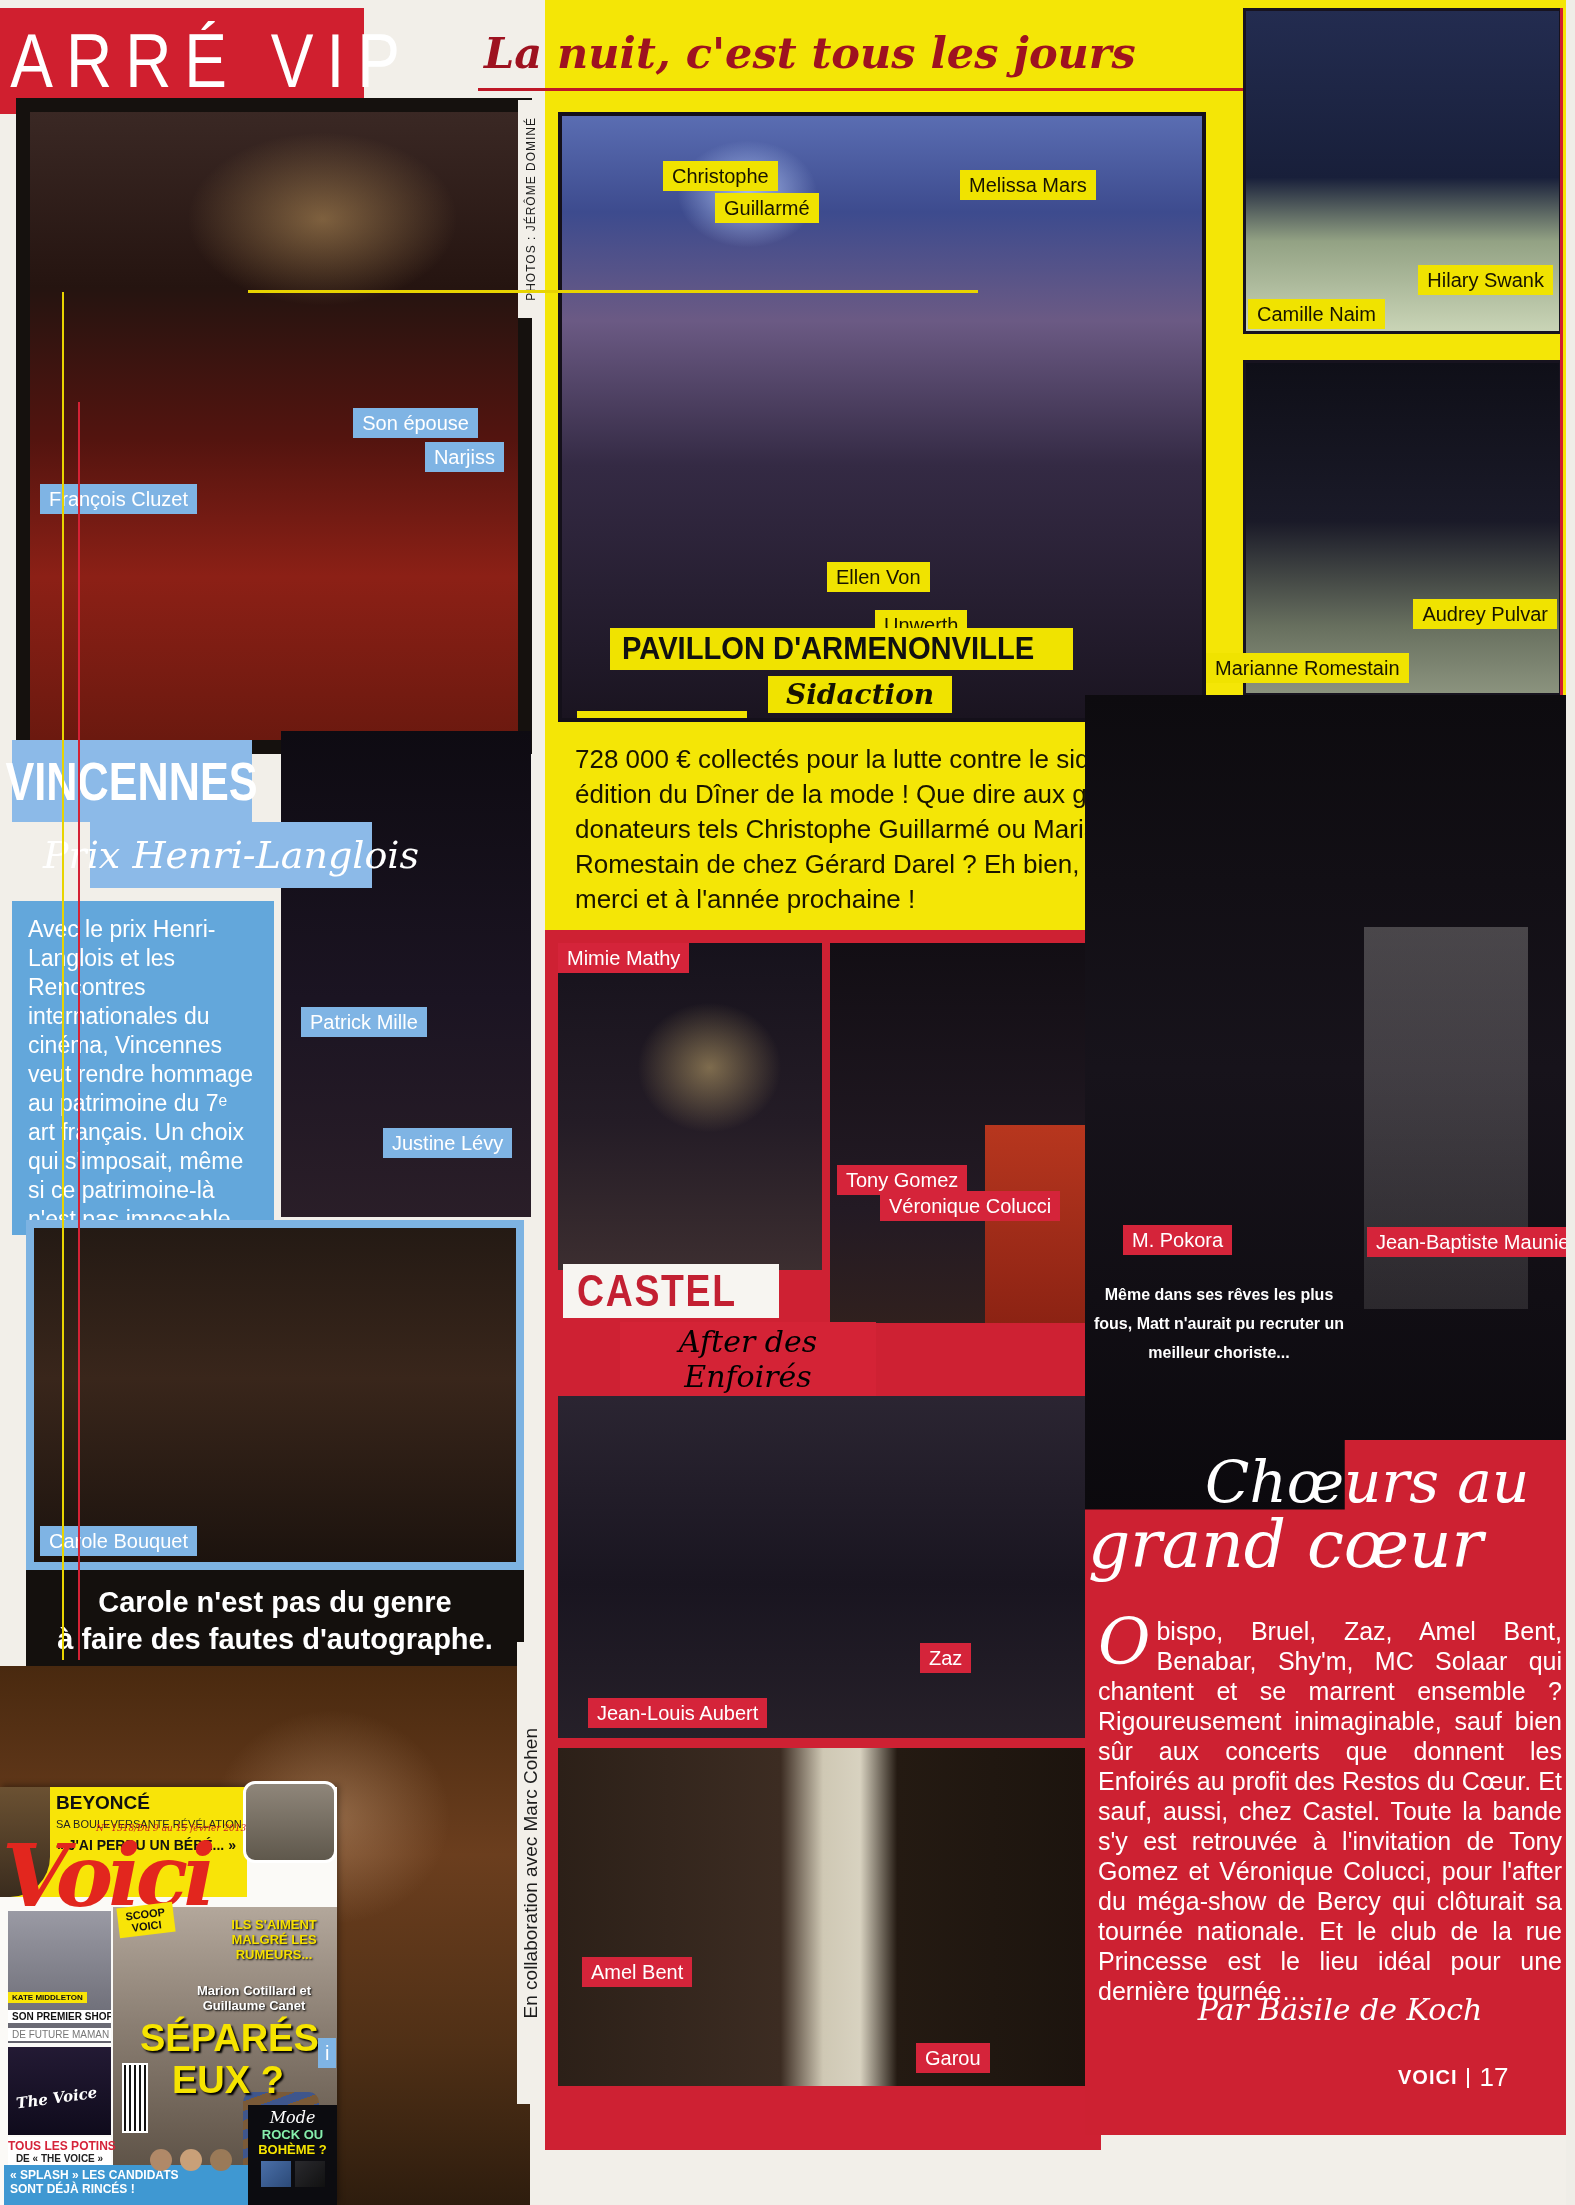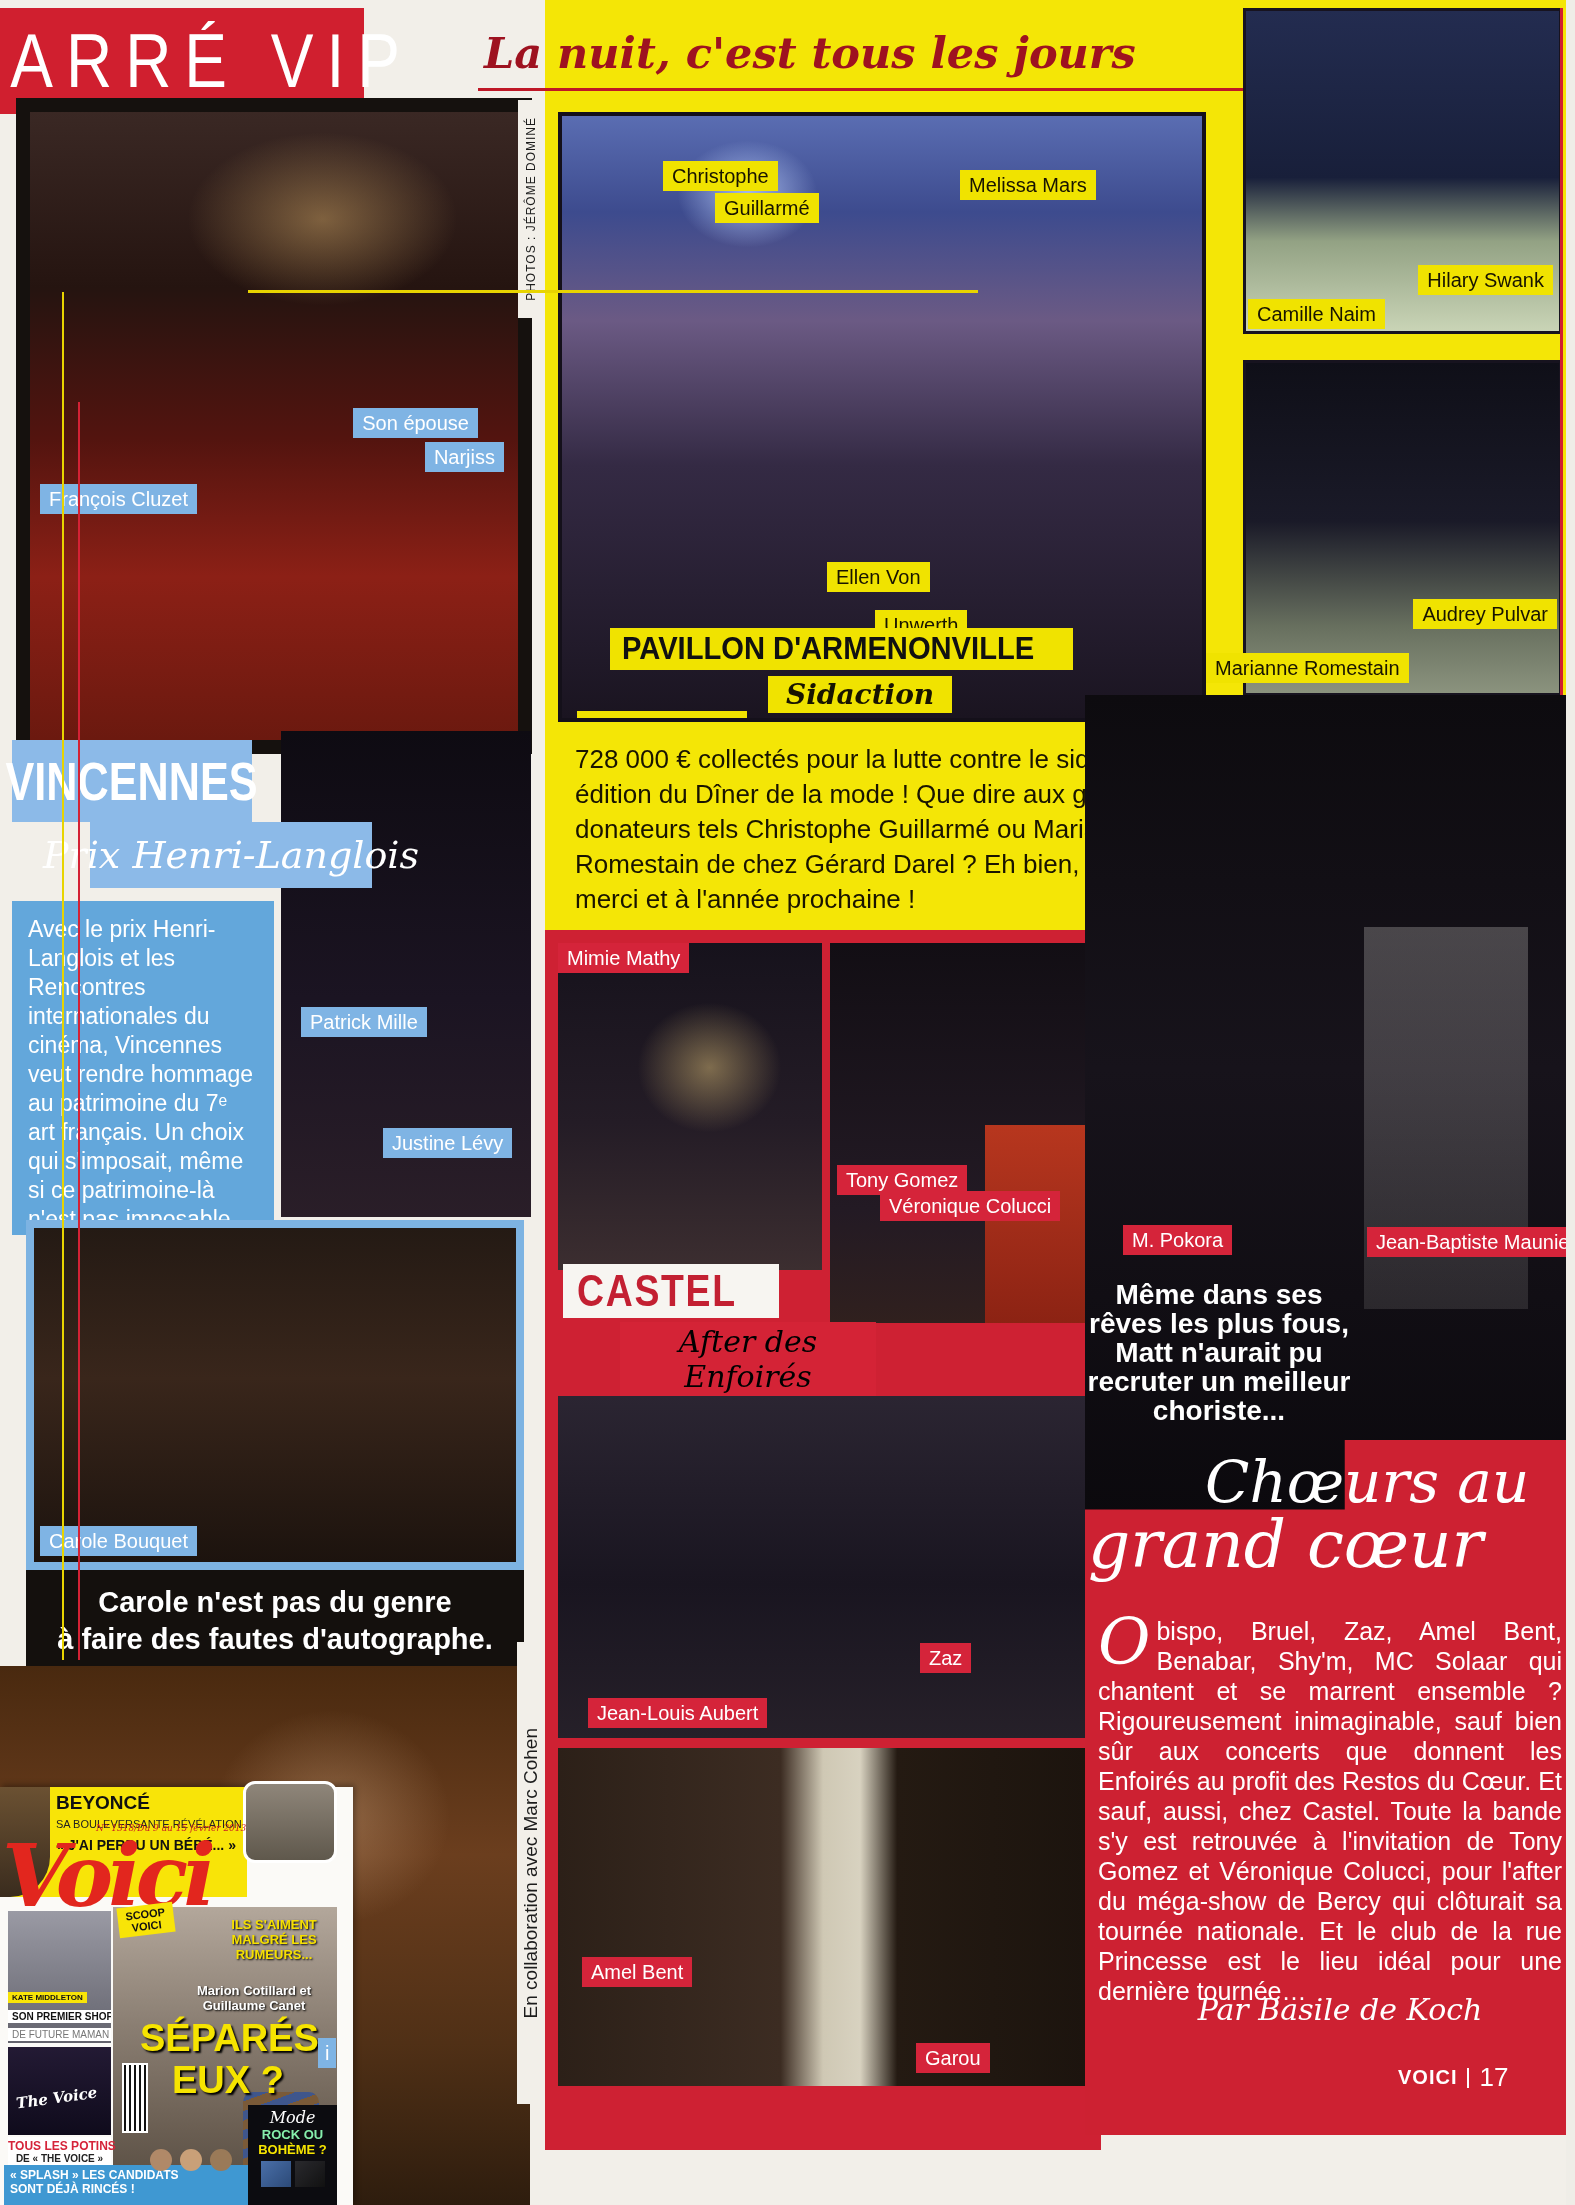--- a/index.html
+++ b/index.html
@@ -140,39 +140,39 @@
               background:linear-gradient(90deg,#2c2018 0%,#3c2c22 42%,#cfc8b4 50%,#d8d2c0 57%,#241a12 64%,#1c140e 100%);">
     <span class="lbl r" style="left:24px;top:209px;">Amel Bent</span>
     <span class="lbl r" style="left:358px;top:295px;">Garou</span>
   </div>
 
   <div class="ph" style="left:1085px;top:695px;width:481px;height:830px;
               background:linear-gradient(180deg,#0d0b0f 0%,#17131b 45%,#0b090d 100%);">
     <div class="abs" style="right:8%;top:28%;width:34%;height:46%;background:linear-gradient(180deg,rgba(235,232,228,.25),rgba(235,232,228,.12));"></div>
     <span class="lbl r" style="left:38px;top:530px;">M. Pokora</span>
     <span class="lbl r" style="left:282px;top:532px;">Jean-Baptiste Maunier</span>
-    <div class="caption" style="position:absolute;left:0;top:585px;width:268px;font-size:28px;line-height:29px;">Même dans ses rêves les plus fous, Matt n'aurait pu recruter un meilleur choriste...</div>
+    <div class="caption" style="position:absolute;left:0;top:585px;width:268px;font-size:16px;line-height:29px;">Même dans ses rêves les plus fous, Matt n'aurait pu recruter un meilleur choriste...</div>
   </div>
 
   <div class="abs" style="left:1085px;top:1440px;width:481px;height:695px;background:#cd2132;
               clip-path:polygon(0 10%,54% 10%,54% 0,100% 0,100% 100%,0 100%);"></div>
   <div class="abs script" style="left:1205px;top:1448px;font-size:58px;color:#fff;white-space:nowrap;z-index:30;">Chœurs au</div>
   <div class="abs script" style="left:1088px;top:1506px;font-size:66px;color:#fff;white-space:nowrap;z-index:30;">grand cœur</div>
   <div class="abs" style="left:1098px;top:1616px;width:464px;z-index:30;color:#fff;">
     <span class="script" style="float:left;font-size:64px;line-height:52px;padding-right:6px;">O</span>
     <span style="font-size:25px;line-height:30px;text-align:justify;display:block;">bispo, Bruel, Zaz, Amel Bent, Benabar, Shy'm, MC Solaar qui chantent et se marrent ensemble ? Rigoureusement inimaginable, sauf bien sûr aux concerts que donnent les Enfoirés au profit des Restos du Cœur. Et sauf, aussi, chez Castel. Toute la bande s'y est retrouvée à l'invitation de Tony Gomez et Véronique Colucci, pour l'after du méga-show de Bercy qui clôturait sa tournée nationale. Et le club de la rue Princesse est le lieu idéal pour une dernière tournée…</span>
   </div>
   <div class="abs script" style="left:1180px;top:1992px;width:320px;text-align:center;font-size:30px;color:#fff;z-index:30;">Par Basile de Koch</div>
   <div class="abs" style="left:1398px;top:2062px;z-index:30;color:#fff;display:flex;align-items:center;gap:10px;">
     <span style="font-weight:bold;font-size:20px;letter-spacing:1px;">VOICI</span>
     <span style="display:inline-block;width:2px;height:20px;background:#fff;"></span>
     <span style="font-weight:normal;font-size:26px;">17</span>
   </div>
 
-  <div class="abs" style="left:0;top:1787px;width:337px;height:418px;background:#fbfaf7;z-index:50;box-shadow:2px -2px 6px rgba(0,0,0,.35);padding-left:16px;">
+  <div class="abs" style="left:0;top:1787px;width:337px;height:418px;background:#fbfaf7;z-index:50;box-shadow:2px -2px 6px rgba(0,0,0,.35);">
 
     <div class="abs" style="left:0;top:0;width:247px;height:110px;background:#f8e408;">
       <div class="ph" style="left:0;top:0;width:50px;height:110px;background:linear-gradient(180deg,#6b5132,#3a2c1e);border-radius:0 0 40px 0;"></div>
       <div style="position:absolute;left:56px;top:5px;font-size:19px;font-weight:bold;color:#111;">BEYONCÉ</div>
       <div style="position:absolute;left:56px;top:31px;font-size:11px;color:#222;white-space:nowrap;">SA BOULEVERSANTE RÉVÉLATION</div>
       <div style="position:absolute;left:56px;top:50px;font-size:14px;font-weight:bold;color:#111;white-space:nowrap;">« J'AI PERDU UN BÉBÉ... »</div>
     </div>
 
     <div class="ph" style="left:243px;top:-6px;width:94px;height:82px;border-radius:12px;border:3px solid #fff;box-sizing:border-box;
                 background:linear-gradient(180deg,#8f867a,#5f584c);"></div>

